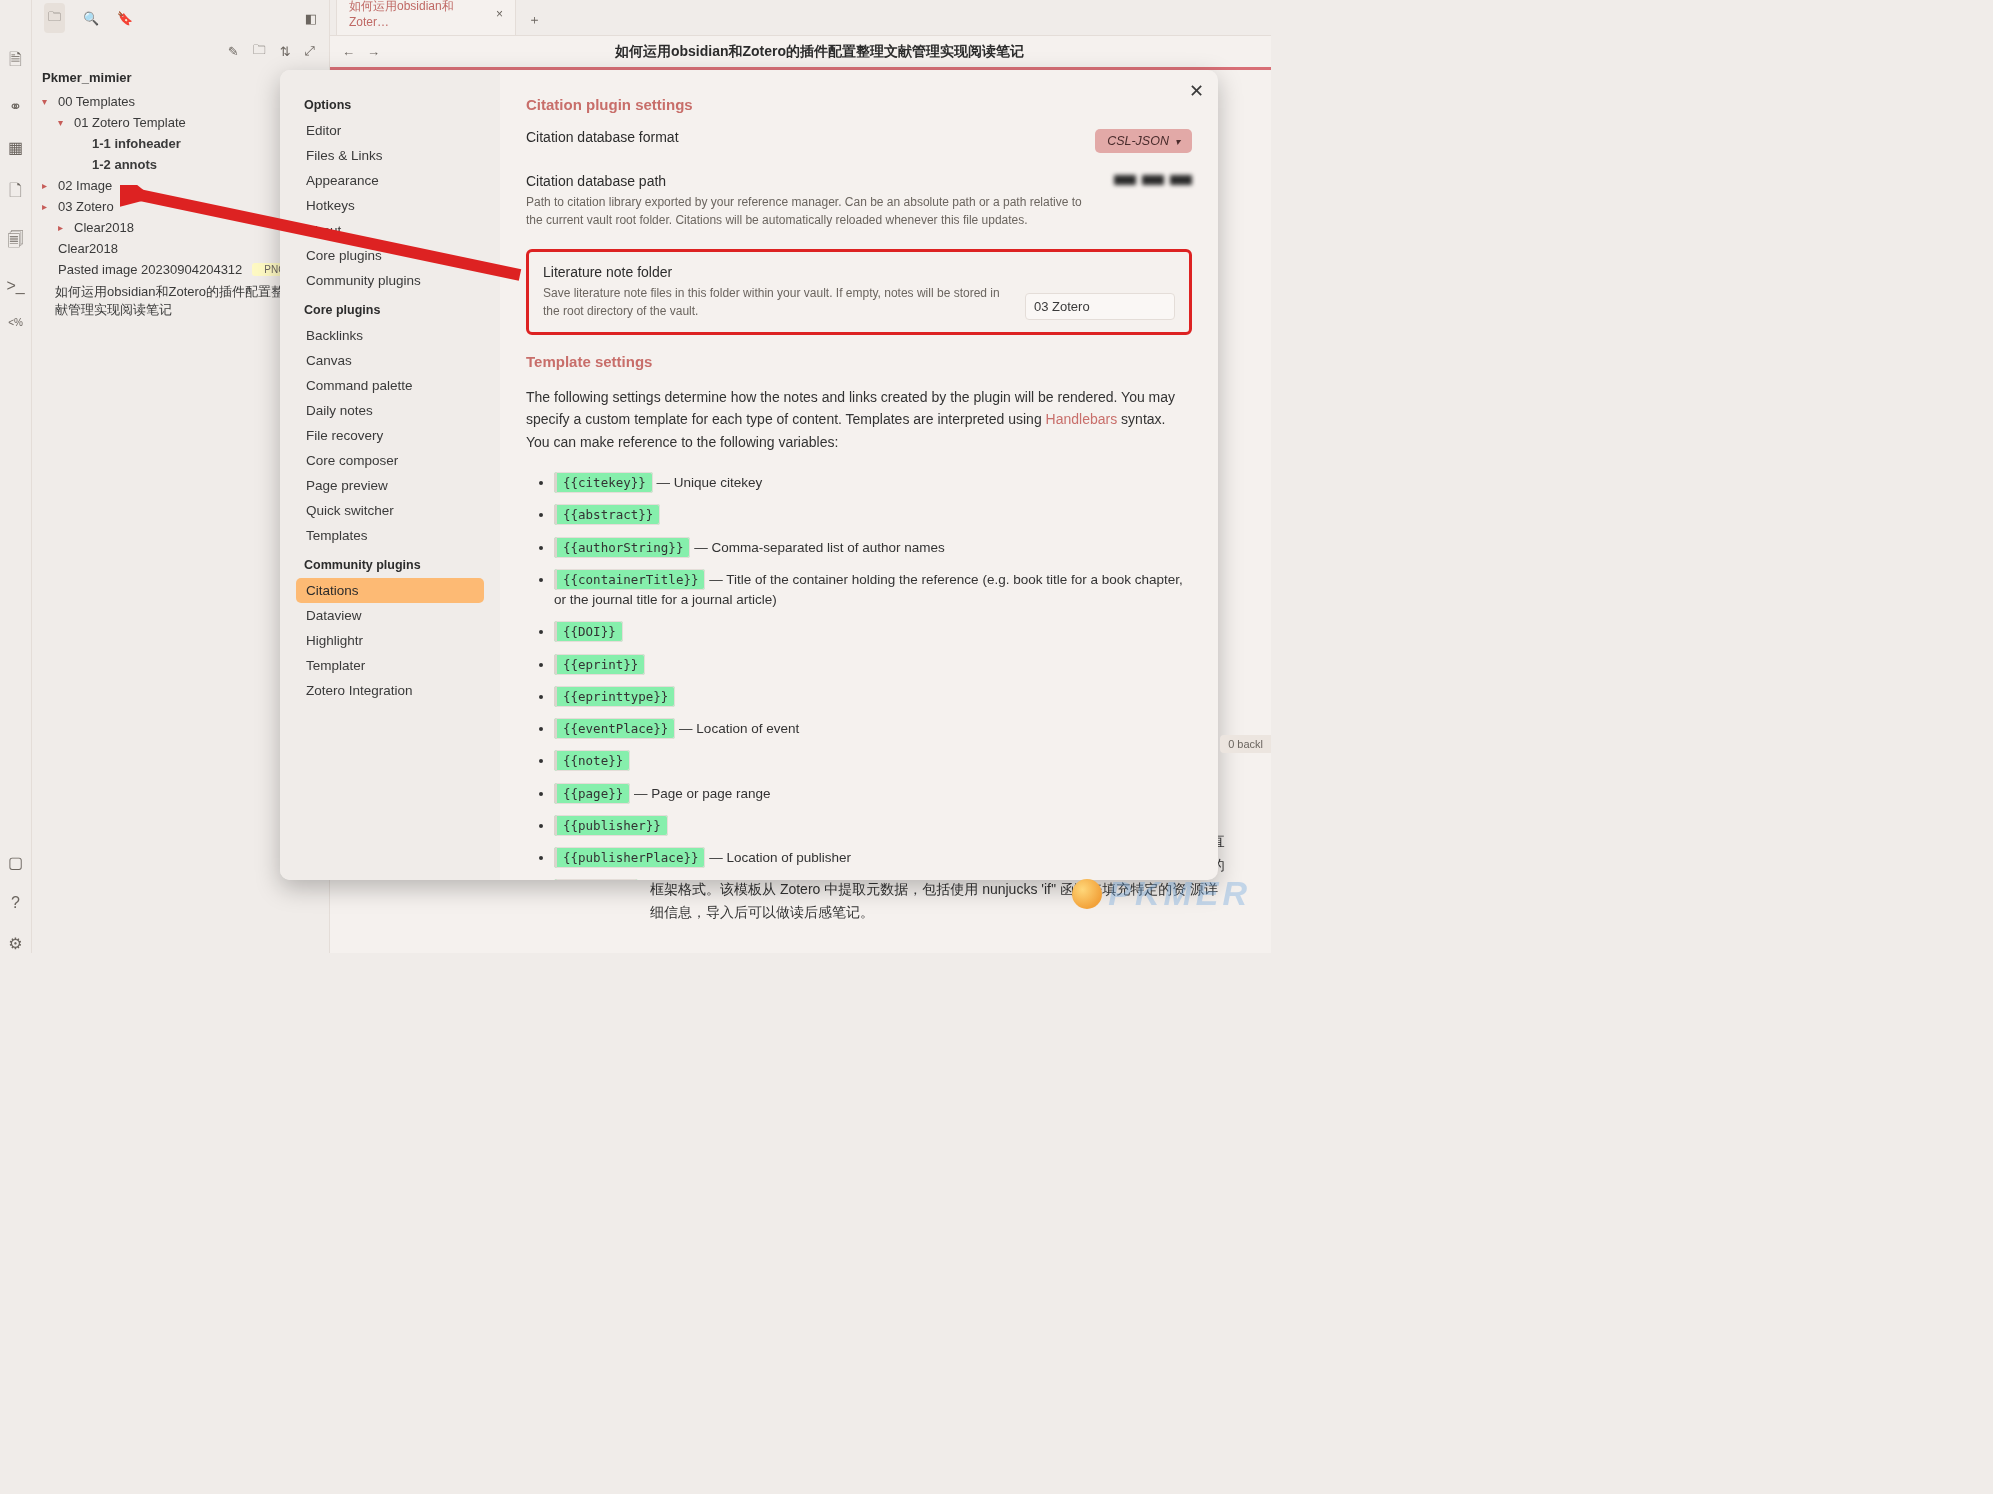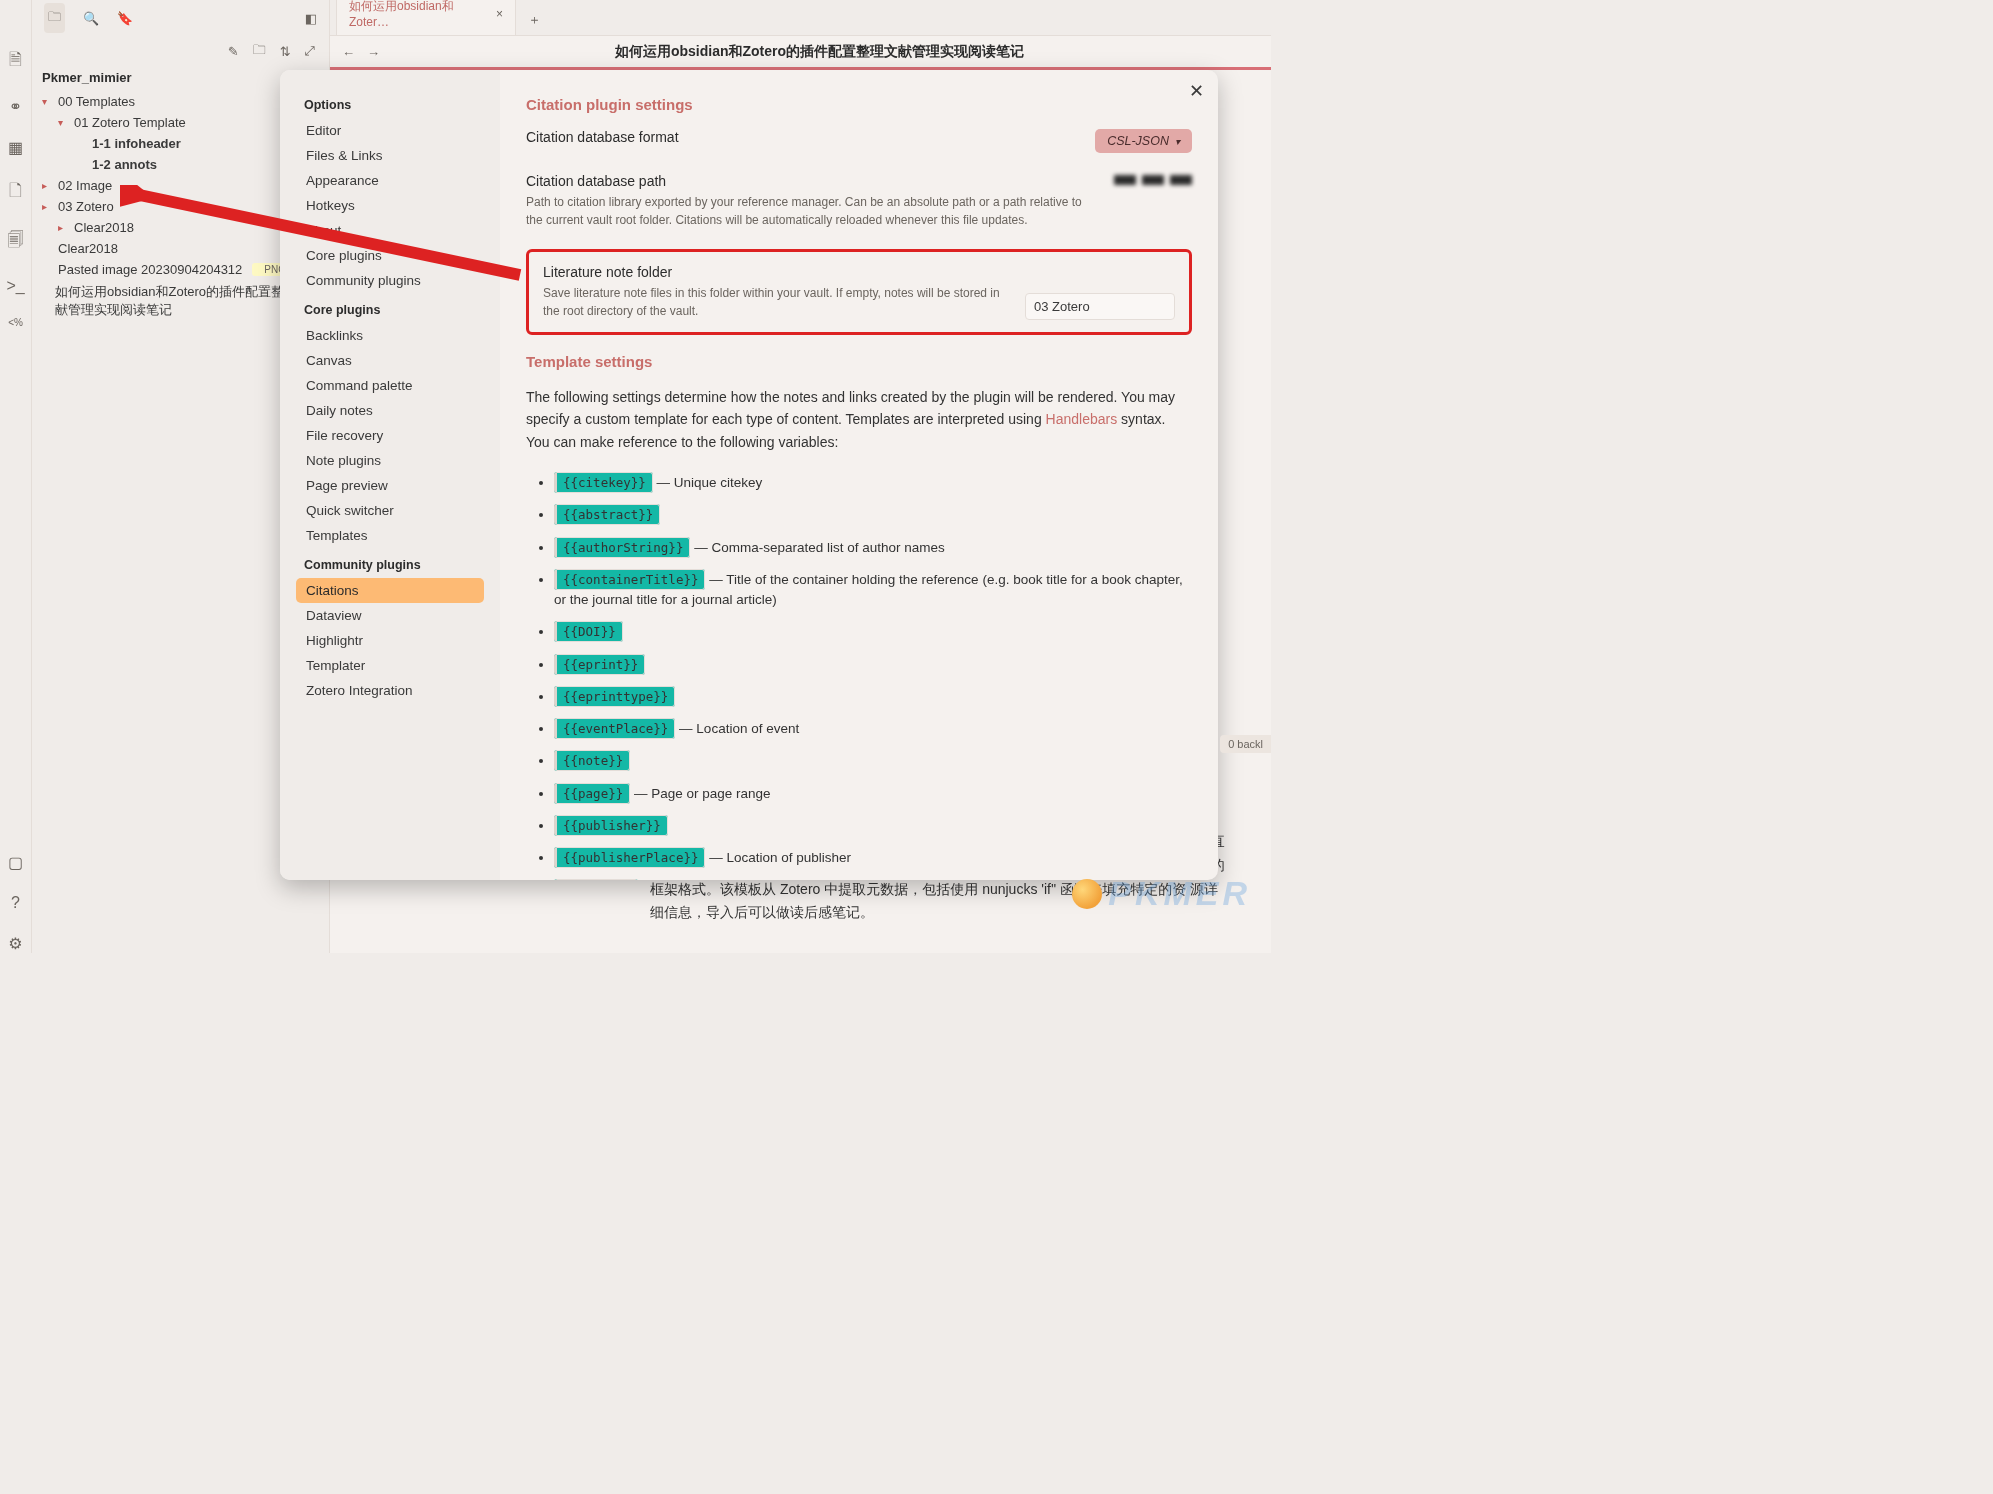--- a/index.html
+++ b/index.html
@@ -224,21 +224,21 @@
 
   .tpl-desc { font-size: 14px; color: #333; line-height: 1.6; margin-bottom: 14px; }
   .tpl-desc a { color: #c86e6a; text-decoration: none; }
 
   ul.vars { list-style: disc; padding-left: 28px; }
   ul.vars li {
     font-size: 13.5px; color: #333;
     padding: 6px 0; line-height: 1.5;
   }
   code.var {
-    background: #14b8a6;
+    background: #86efac;
     border: 1px solid #e4ddd8;
     border-left: 3px solid #dcd4cd;
     padding: 2px 6px;
     border-radius: 3px;
     font-family: ui-monospace, Menlo, monospace;
     font-size: 12.5px;
     color: #333;
   }
 
   
@@ -395,21 +395,21 @@
           <div class="modal-nav-item">Core plugins</div>
           <div class="modal-nav-item">Community plugins</div>
         </div>
       <div class="modal-nav-heading">Core plugins</div>
       <div id="nav-core">
           <div class="modal-nav-item">Backlinks</div>
           <div class="modal-nav-item">Canvas</div>
           <div class="modal-nav-item">Command palette</div>
           <div class="modal-nav-item">Daily notes</div>
           <div class="modal-nav-item">File recovery</div>
-          <div class="modal-nav-item">Note plugins</div>
+          <div class="modal-nav-item">Core composer</div>
           <div class="modal-nav-item">Page preview</div>
           <div class="modal-nav-item">Quick switcher</div>
           <div class="modal-nav-item">Templates</div>
         </div>
       <div class="modal-nav-heading">Community plugins</div>
       <div id="nav-community">
           <div class="modal-nav-item active">Citations</div>
           <div class="modal-nav-item">Dataview</div>
           <div class="modal-nav-item">Highlightr</div>
           <div class="modal-nav-item">Templater</div>

